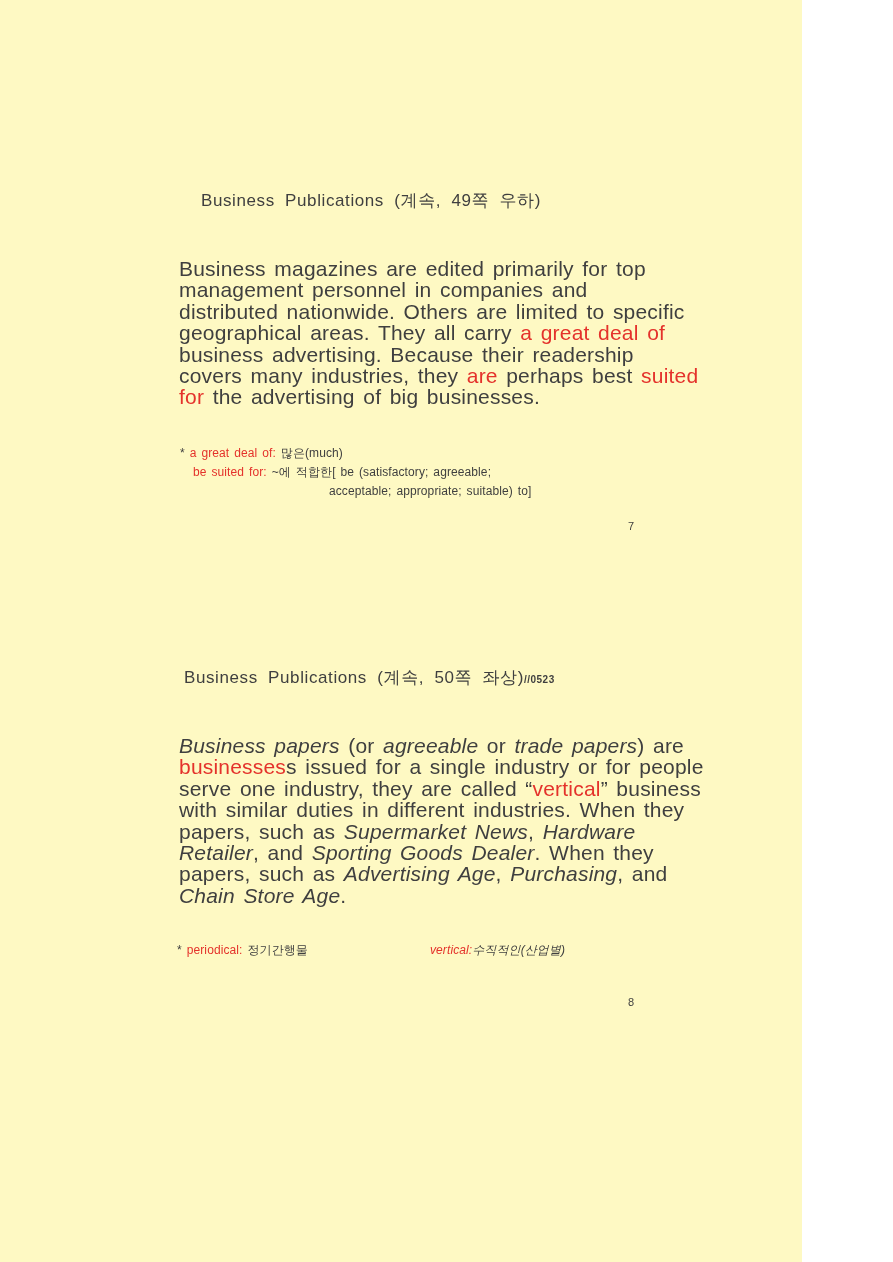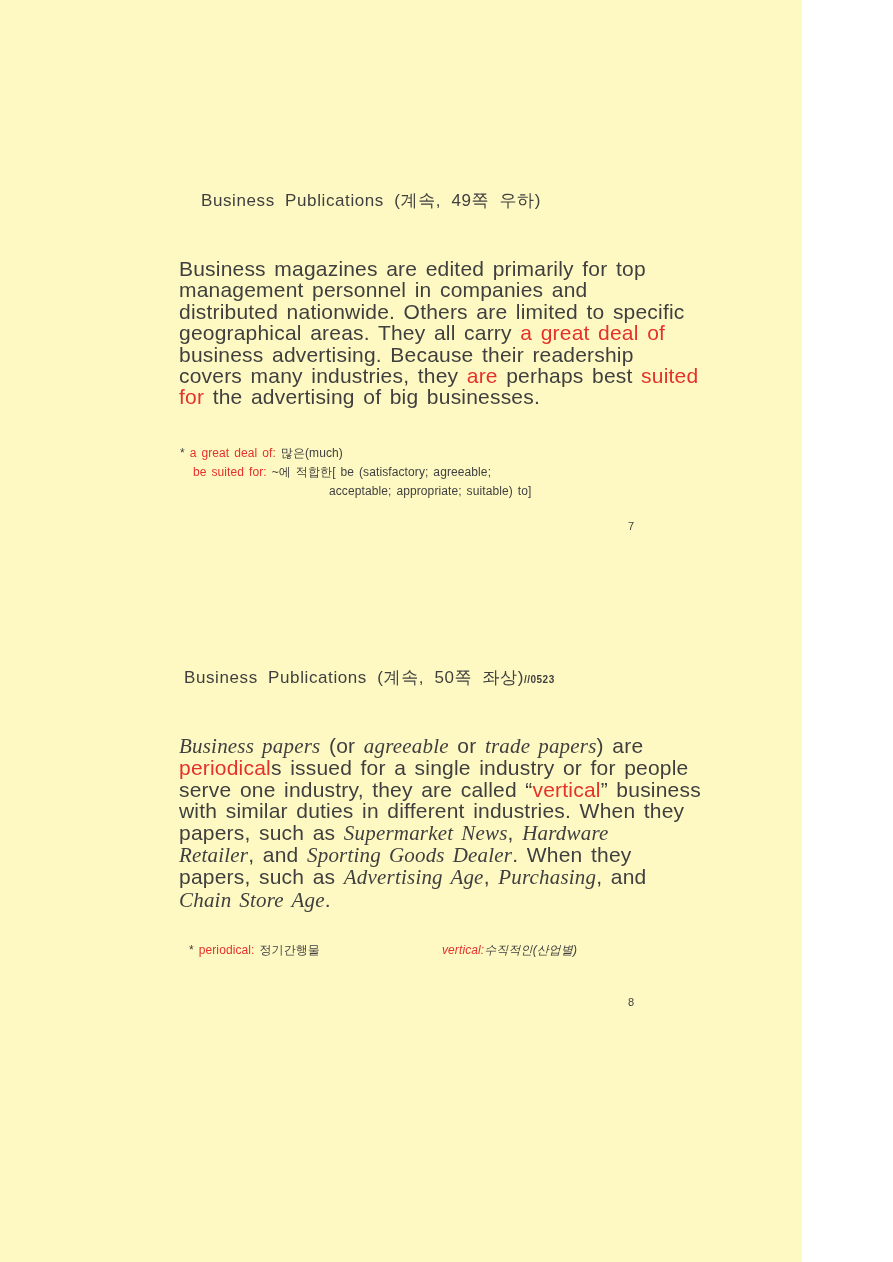--- a/index.html
+++ b/index.html
@@ -32,25 +32,25 @@
   #para1 { left: 179px; top: 246px; }
   #para2 { left: 179px; top: 723px; }
   .footnote {
     position: absolute;
     font-size: 12px;
     line-height: 19px;
     letter-spacing: 0.1px;
     word-spacing: 1.5px;
   }
   #footnote1 { left: 180px; top: 444px; }
-  #footnote2 { left: 177px; top: 941px; width: 470px; margin-left: 12px; }
+  #footnote2 { left: 177px; top: 941px; width: 470px; }
   .line { position: relative; white-space: pre; }
   .run-n  { color: #3f3f3f; }
   .run-red { color: #e4322b; }
-  .run-it { font-style: italic; font-family: Liberation Serif, serif; }
+  .run-it { font-style: italic; }
   .run-sm { font-size: 10px; font-weight: 700; letter-spacing: 0.5px; }
   .page-num {
     position: absolute;
     font-size: 11px;
     color: #3f3f3f;
   }
   #pagenum1 { left: 628px; top: 520px; }
   #pagenum2 { left: 628px; top: 996px; }
 </style>
 </head>
@@ -75,21 +75,21 @@
       <div class="line" style="padding-left: 13px;"><span class="run-red">be suited for:</span><span class="run-n"> ~에 적합한[ be (satisfactory; agreeable;</span></div>
       <div class="line" style="padding-left: 149px;"><span class="run-n">acceptable; appropriate; suitable) to]</span></div>
     </div>
 
   <div id="pagenum1" class="page-num">7</div>
 
   <div id="title2" class="slide-title"><div class="line"><span class="run-n">Business Publications (계속, 50쪽 좌상)</span><span class="run-sm">//0523</span></div></div>
 
   <div id="para2" class="para">
       <div class="line"><span class="run-it">Business papers</span><span class="run-n"> (or </span><span class="run-it">agreeable</span><span class="run-n"> or </span><span class="run-it">trade papers</span><span class="run-n">) are</span></div>
-      <div class="line"><span class="run-red">periodical</span><span class="run-n">s issued for a single industry or for people</span></div>
+      <div class="line"><span class="run-red">businesses</span><span class="run-n">s issued for a single industry or for people</span></div>
       <div class="line"><span class="run-n">serve one industry, they are called “</span><span class="run-red">vertical</span><span class="run-n">” business</span></div>
       <div class="line"><span class="run-n">with similar duties in different industries. When they</span></div>
       <div class="line"><span class="run-n">papers, such as </span><span class="run-it">Supermarket News</span><span class="run-n">, </span><span class="run-it">Hardware</span></div>
       <div class="line"><span class="run-it">Retailer</span><span class="run-n">, and </span><span class="run-it">Sporting Goods Dealer</span><span class="run-n">. When they</span></div>
       <div class="line"><span class="run-n">papers, such as </span><span class="run-it">Advertising Age</span><span class="run-n">, </span><span class="run-it">Purchasing</span><span class="run-n">, and</span></div>
       <div class="line"><span class="run-it">Chain Store Age</span><span class="run-n">.</span></div>
     </div>
 
   <div id="footnote2" class="footnote">
       <div class="line"><span class="run-n">* </span><span class="run-red">periodical:</span><span class="run-n"> 정기간행물</span></div>

